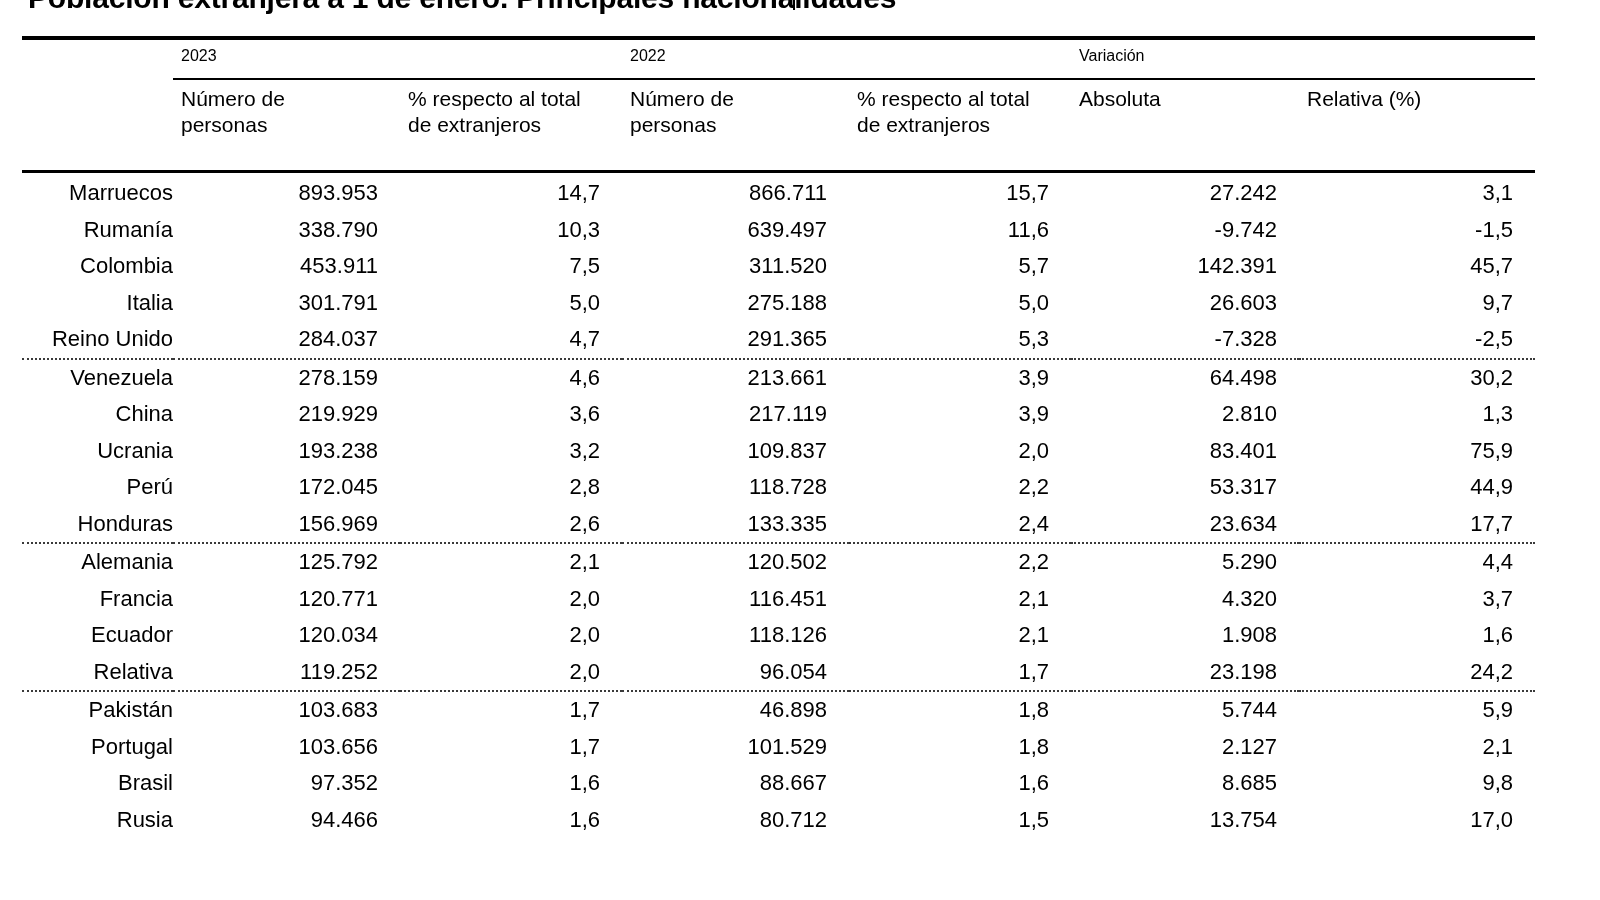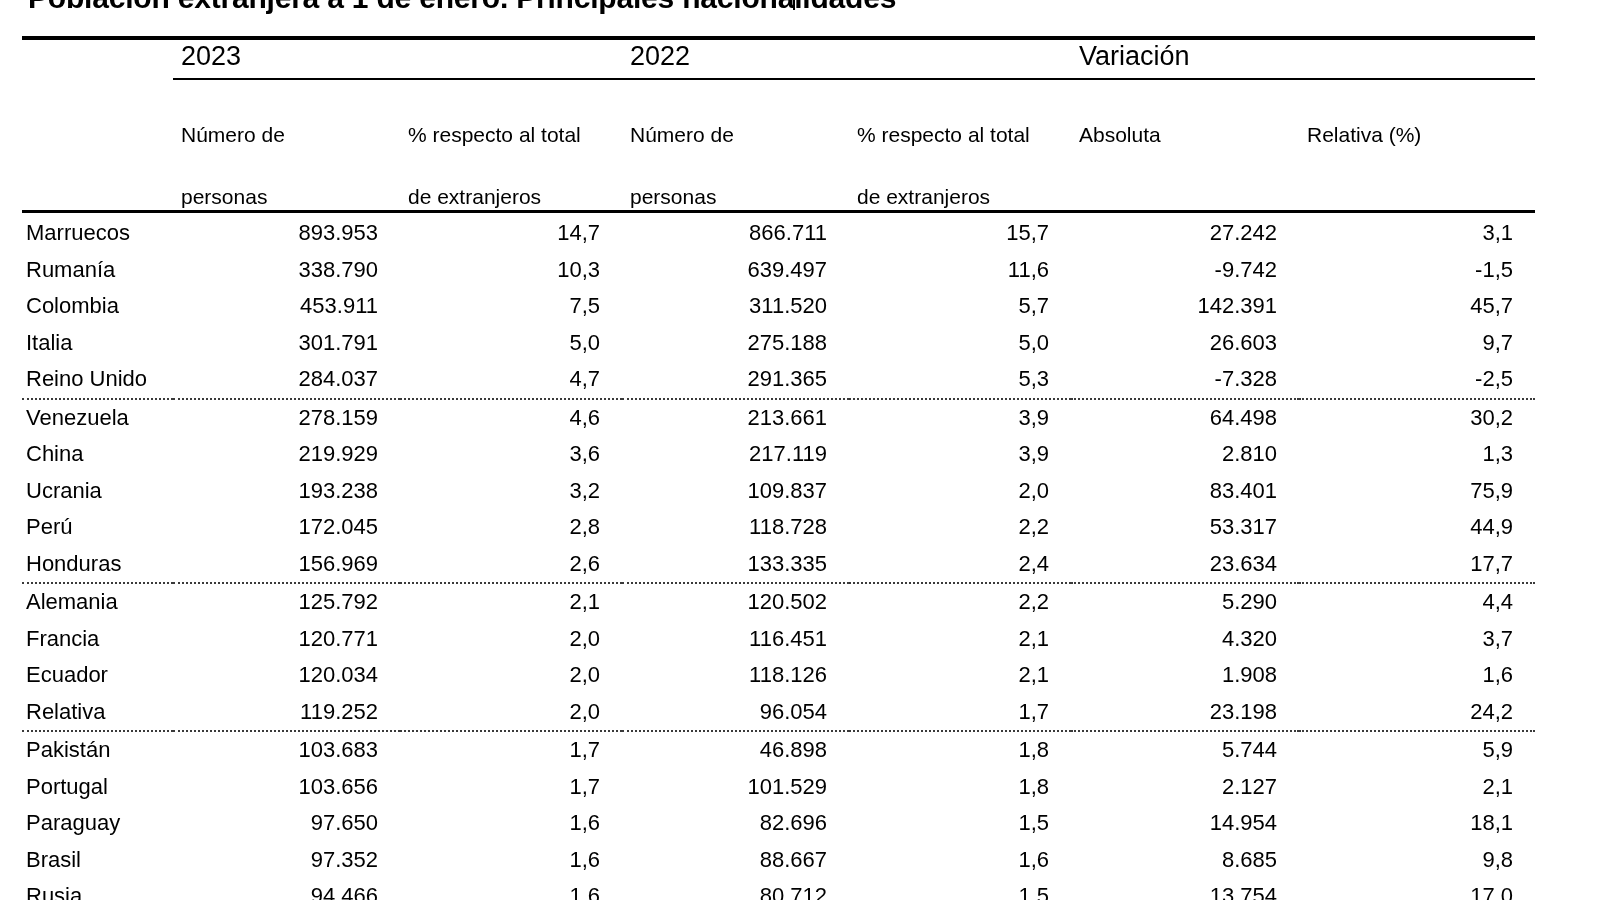--- a/index.html
+++ b/index.html
@@ -85,54 +85,54 @@
   }
   .rule-top td, .rule-top th {
     border-top: 4px solid #000;
     height: 0;
     padding: 0;
     font-size: 0;
     line-height: 0;
   }
 
   .hgroup th {
-    font-size: 27px;
+    font-size: 16px;
     line-height: 24px;
     height: 34px;
     padding: 4px 0 0 8px;
   }
   .hgroup th.grp {
     border-bottom: 2px solid #000;
   }
   .hgroup th.blank {
     border-bottom: none;
   }
 
   .hsub th {
     font-size: 21px;
     line-height: 26px;
     height: 84px;
     padding: 6px 0 0 8px;
     vertical-align: top;
   }
   .hsub th.blank { border-bottom: none; }
 
-  .hsub .wrap { display: block; max-width: 212px; margin-top: 36px; }
+  .hsub .wrap { display: block; max-width: 212px; }
 
   .rule-head td {
     border-bottom: 3px solid #000;
     height: 0;
     padding: 0;
     font-size: 0;
     line-height: 0;
   }
 
   
   .grid td.country {
-    text-align: left;
+    text-align: right;
     padding: 0 0 0 4px;
     font-size: 22px;
     line-height: 36.5px;
     height: 36.5px;
     white-space: nowrap;
   }
   .grid td.num {
     text-align: right;
     padding: 0 22px 0 0;
     font-size: 22px;
@@ -391,29 +391,20 @@
           <tr>
             <td class="country">Portugal</td>
             <td class="num">103.656</td>
             <td class="num">1,7</td>
             <td class="num">101.529</td>
             <td class="num">1,8</td>
             <td class="num">2.127</td>
             <td class="num">2,1</td>
           </tr>
           <tr>
-            <td class="country">Paraguay</td>
-            <td class="num">97.650</td>
-            <td class="num">1,6</td>
-            <td class="num">82.696</td>
-            <td class="num">1,5</td>
-            <td class="num">14.954</td>
-            <td class="num">18,1</td>
-          </tr>
-          <tr>
             <td class="country">Brasil</td>
             <td class="num">97.352</td>
             <td class="num">1,6</td>
             <td class="num">88.667</td>
             <td class="num">1,6</td>
             <td class="num">8.685</td>
             <td class="num">9,8</td>
           </tr>
           <tr>
             <td class="country">Rusia</td>

